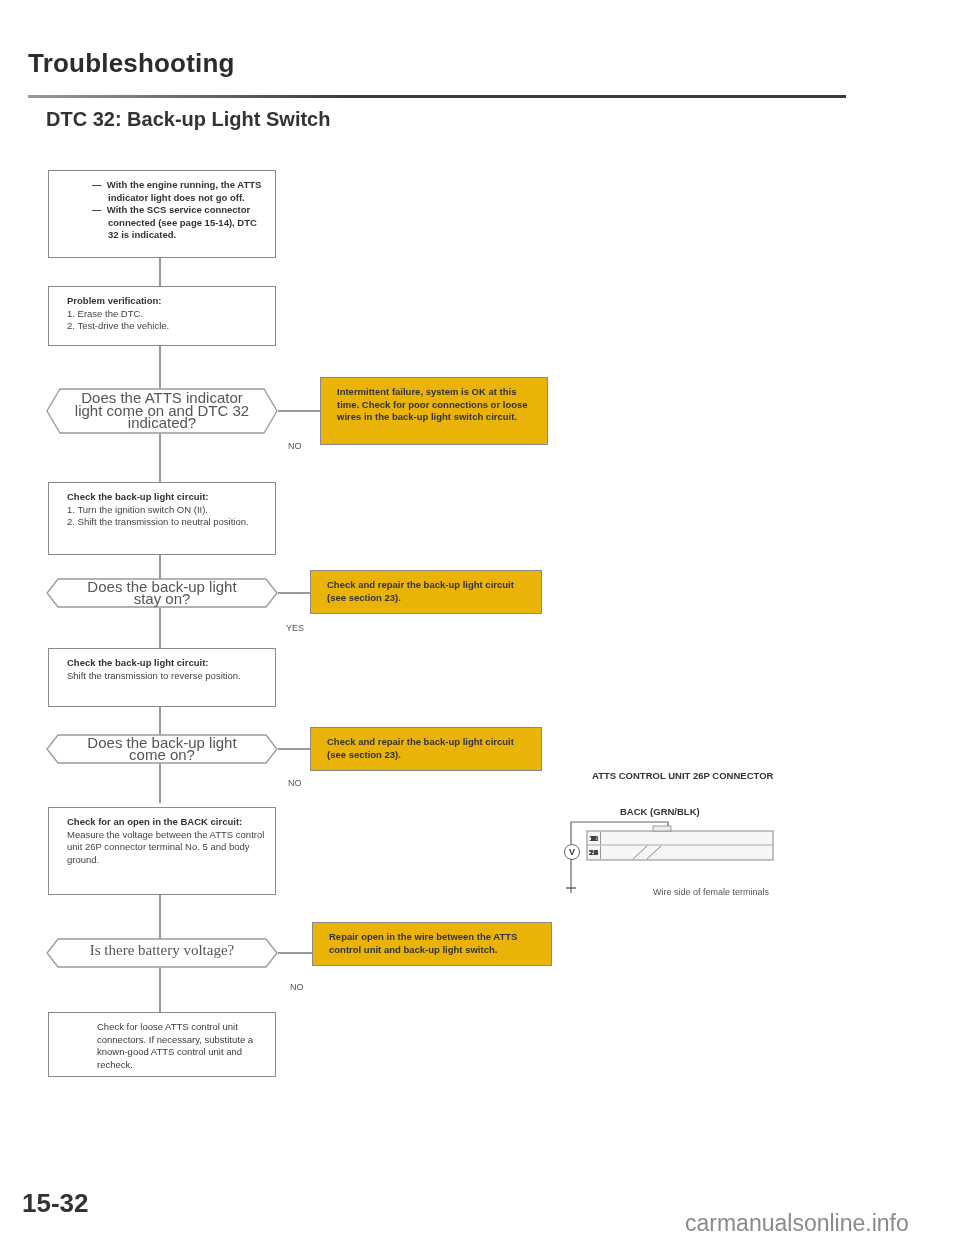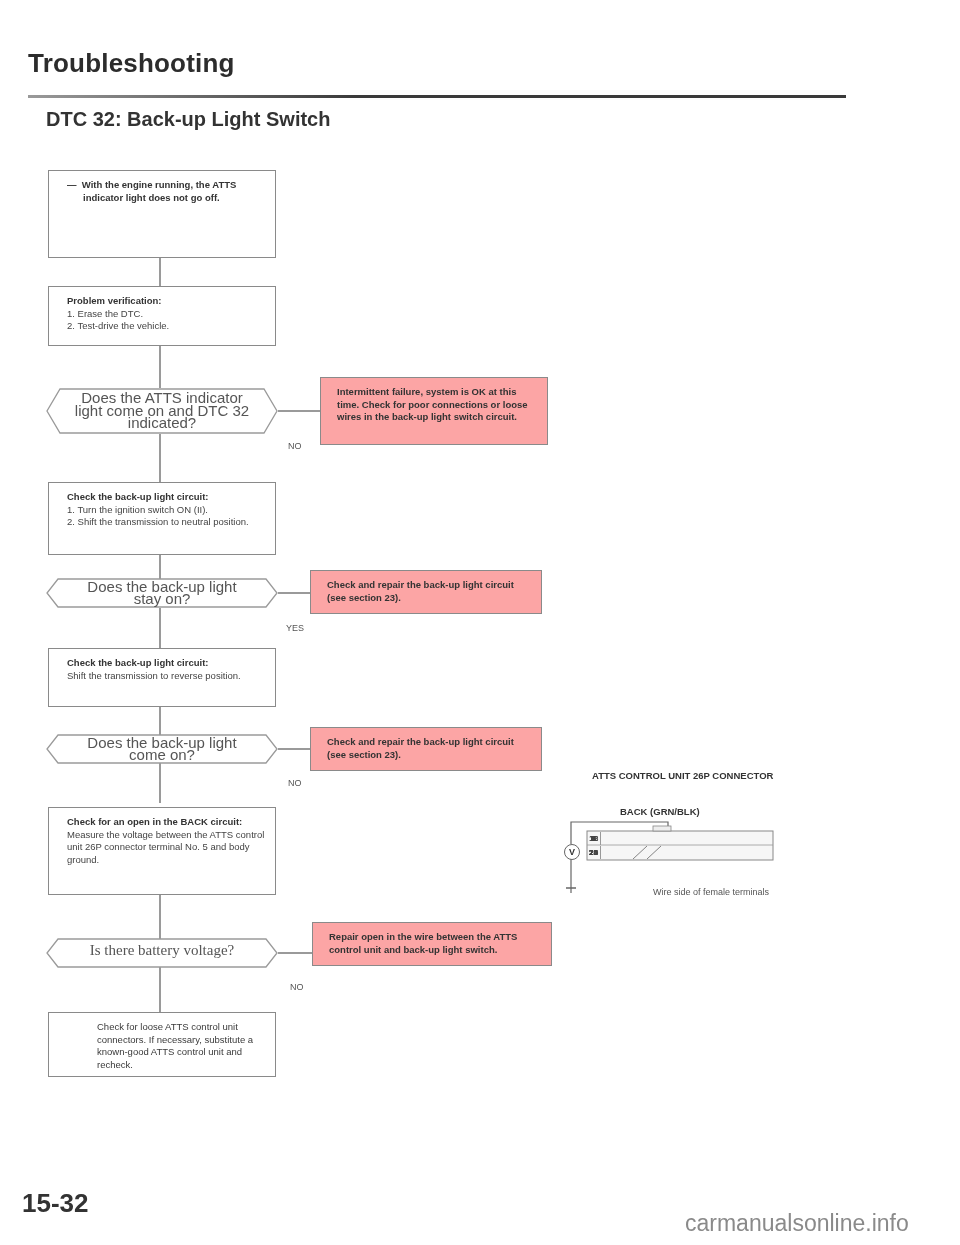--- a/index.html
+++ b/index.html
@@ -8,28 +8,28 @@
     .abs { position: absolute; }
     .title { left: 28px; top: 48px; font-size: 26px; font-weight: bold; color: #2c2c2c; letter-spacing: 0.2px; }
     .rule { left: 28px; top: 95px; width: 818px; height: 3px; background: linear-gradient(90deg, #9a9a9a 0%, #3a3a3a 40%, #3a3a3a 100%); }
     .subtitle { left: 46px; top: 108px; font-size: 20px; font-weight: bold; color: #333; }
     .vline { position: absolute; left: 159px; width: 2px; background: #9a9a9a; }
     .hline { position: absolute; height: 2px; background: #9a9a9a; }
     .box { position: absolute; border: 1.5px solid #8a8a8a; background: #fff; box-sizing: border-box;
            padding: 8px 10px 8px 18px; font-size: 9.5px; line-height: 12.5px; color: #444; }
     .box .bold { font-weight: bold; color: #333; }
     .box .item { display: block; padding-left: 14px; text-indent: -14px; }
-    .box .dash { display: block; padding-left: 16px; text-indent: -16px; font-weight: bold; color: #333; }
+    .box .dash { display: block; padding-left: 16px; text-indent: -16px; font-weight: bold; color: #333; margin-left: 25px; }
     .dec { position: absolute; }
     .dec svg { position: absolute; left: 0; top: 0; }
     .dec .q { position: absolute; left: 0; top: 0; width: 100%; height: 100%; display: flex;
               align-items: center; justify-content: center; text-align: center;
               font-size: 15px; line-height: 12.5px; color: #555; padding: 0 26px; box-sizing: border-box; }
     .lbl { position: absolute; font-size: 9px; color: #555; margin-top: 45px; }
-    .rbox { position: absolute; border: 1.5px solid #8a8a8a; background: #fca5a5; box-sizing: border-box;
+    .rbox { position: absolute; border: 1.5px solid #8a8a8a; background: #eab308; box-sizing: border-box;
             padding: 8px 10px 8px 16px; font-size: 9.5px; line-height: 12.5px; font-weight: bold; color: #333; }
     .conn-title { left: 592px; top: 770px; font-size: 9.5px; font-weight: bold; color: #333; }
     .conn-wire { left: 620px; top: 806px; font-size: 9.5px; font-weight: bold; color: #333; }
     .conn-caption { left: 653px; top: 887px; font-size: 9px; color: #555; }
     .pageno { left: 22px; top: 1188px; font-size: 26px; font-weight: bold; color: #333; }
     .watermark { left: 685px; top: 1210px; font-size: 23px; color: #8a8a8a; }
     .pin { position: absolute; width: 14px; height: 13px; font-size: 8px; text-align: center; line-height: 13px; color: #444;
            border-right: 1px solid #999; box-sizing: border-box; }
   </style>
 </head>
@@ -44,20 +44,21 @@
 <div class="vline" style="top:434px;height:48px;"></div>
 <div class="vline" style="top:555px;height:32px;"></div>
 <div class="vline" style="top:608px;height:40px;"></div>
 <div class="vline" style="top:707px;height:35px;"></div>
 <div class="vline" style="top:763px;height:40px;"></div>
 <div class="vline" style="top:895px;height:45px;"></div>
 <div class="vline" style="top:962px;height:50px;"></div>
 
 <div class="box" style="left:48px;top:170px;width:228px;height:88px;padding-top:8px;">
   <span class="dash">—&nbsp;&nbsp;<span>With the engine running, the ATTS indicator light does not go off.</span></span>
+  <span class="dash">—&nbsp;&nbsp;<span>With the SCS service connector connected (see page 15-14), DTC 32 is indicated.</span></span>
 </div>
 
 <div class="box" style="left:48px;top:286px;width:228px;height:60px;">
   <div class="bold">Problem verification:</div>
   <span class="item">1.  Erase the DTC.</span>
   <span class="item">2.  Test-drive the vehicle.</span>
 </div>
 
 <div class="dec" style="left:46px;top:388px;width:232px;height:46px;">
   <svg width="232" height="46">

